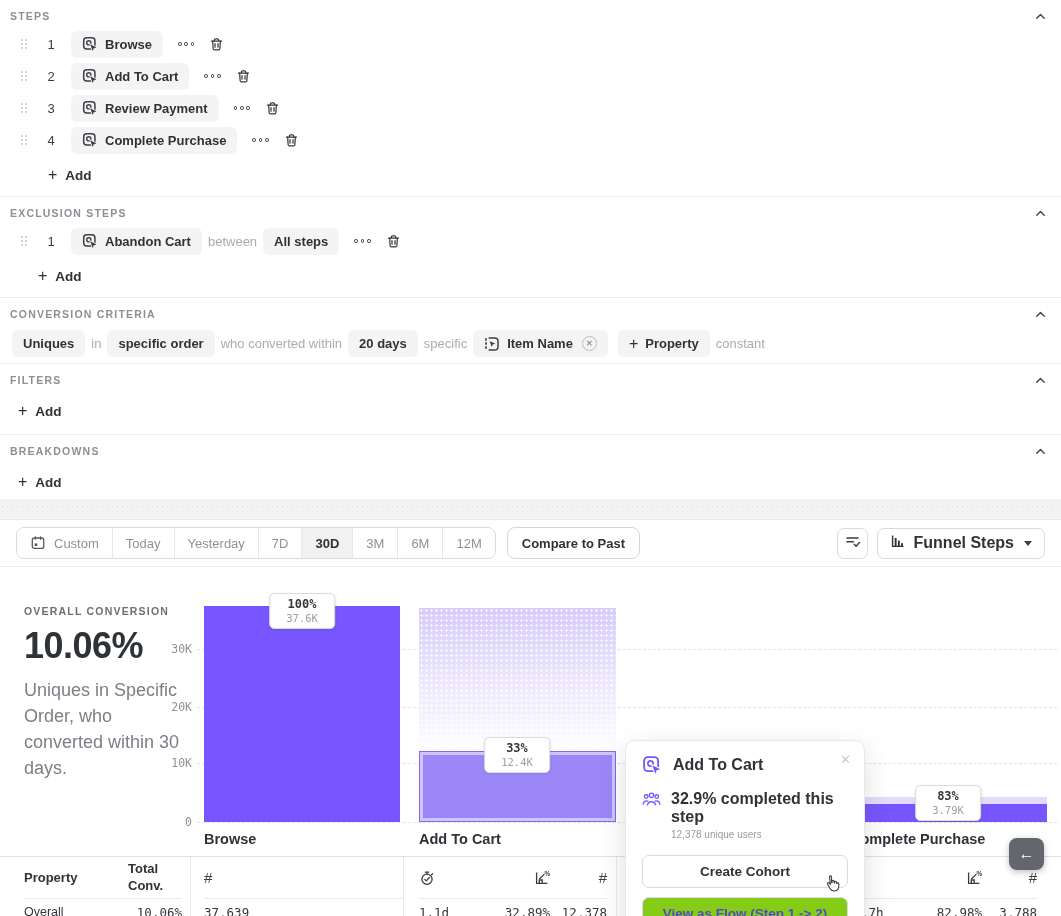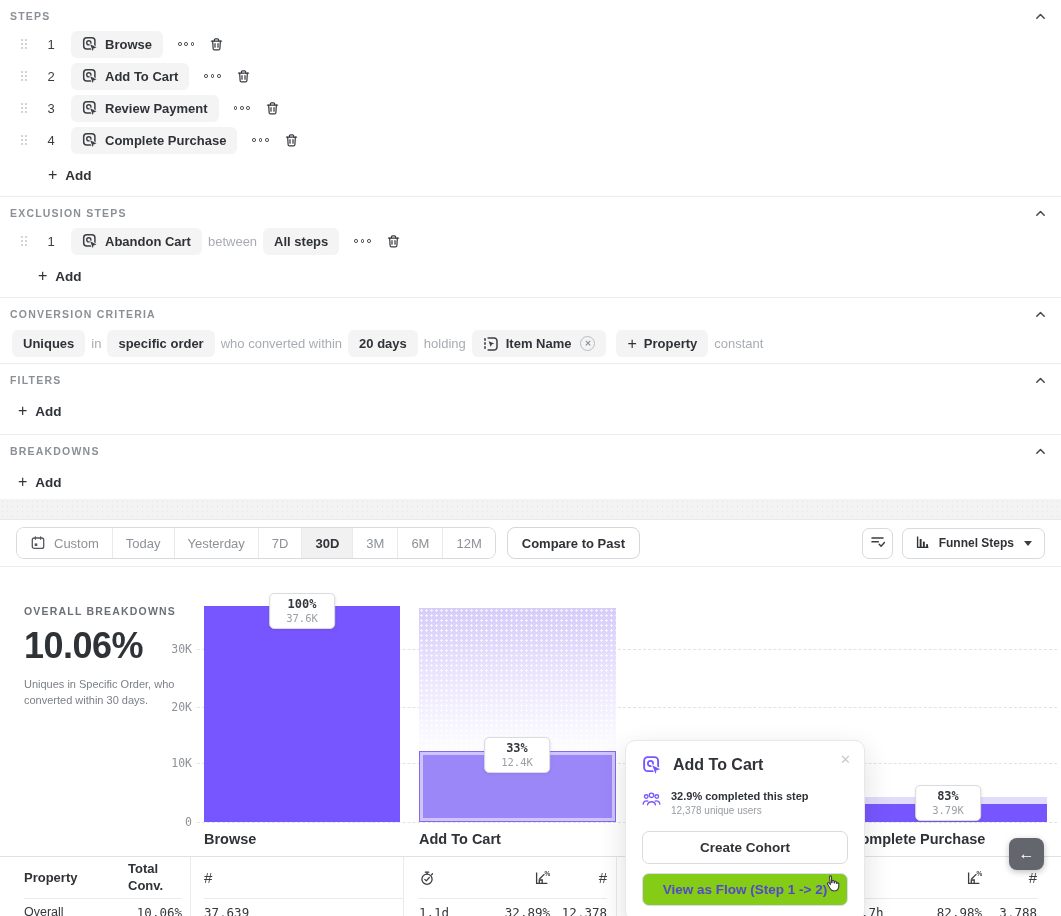--- a/index.html
+++ b/index.html
@@ -40,31 +40,31 @@
     border-bottom:1px solid #e9e9eb; }
   .toolbar { height:47px; display:flex; align-items:center; padding:0 16px; border-bottom:1px solid #ececee; background:#fff; }
   .segmented { display:flex; align-items:stretch; height:32px; border:1px solid #d8dadc; border-radius:8px; overflow:hidden; }
   .seg { display:flex; align-items:center; gap:8px; padding:0 13px; font-size:13px; font-weight:500; color:#8d9298; border-left:1px solid #e8e9ea; cursor:pointer; background:#fff; white-space:nowrap; }
   .seg:first-child { border-left:none; }
   .seg.sel { background:#f1f1f2; color:#2f3237; font-weight:700; }
   .seg .cicon { display:flex; color:#55585e; }
   .compare-btn { margin-left:11px; height:32px; display:flex; align-items:center; padding:0 14px; border:1px solid #d4d6d9; border-radius:8px; font-size:13px; font-weight:700; color:#2f3237; cursor:pointer; background:#fff; }
   .tb-right { margin-left:auto; display:flex; align-items:center; gap:9px; }
   .icon-btn { width:31px; height:31px; border:1px solid #d8dadc; border-radius:7px; display:flex; align-items:center; justify-content:center; color:#3b3e43; cursor:pointer; background:#fff; }
-  .view-dd { height:31px; display:flex; align-items:center; gap:8px; padding:0 12px; border:1px solid #d8dadc; border-radius:7px; font-size:12px; font-weight:700; color:#2f3237; cursor:pointer; background:#fff; }
+  .view-dd { height:31px; display:flex; align-items:center; gap:8px; padding:0 12px; border:1px solid #d8dadc; border-radius:7px; font-size:16px; font-weight:700; color:#2f3237; cursor:pointer; background:#fff; }
   .caret { width:0; height:0; border-left:4px solid transparent; border-right:4px solid transparent; border-top:5px solid #3b3e43; margin-left:2px; }
 
   
   .chart { position:relative; height:289px; background:#fff; }
   .gline { position:absolute; left:197px; right:4px; border-top:1px dashed #e2e3e6; height:0; }
   .ytick { position:absolute; width:42px; left:150px; text-align:right; font-size:11.5px; color:#8d9197; }
   .summary { position:absolute; left:24px; top:38px; width:162px; }
   .sum-label { font-size:10.5px; font-weight:700; letter-spacing:1.2px; color:#6b7076; margin-bottom:8px; }
   .sum-value { font-size:36px; font-weight:800; color:#2f3237; letter-spacing:-0.5px; margin-bottom:10px; }
-  .sum-desc { font-size:11px; color:#7c8086; line-height:1.45; }
+  .sum-desc { font-size:18px; color:#7c8086; line-height:1.45; }
   .bar { position:absolute; width:196px; }
   .bar.solid { background:#7856ff; }
   .ghost { position:absolute; width:196px;
     background-image:radial-gradient(circle, rgba(255,255,255,0.75) 1px, rgba(255,255,255,0) 1.3px),
       linear-gradient(180deg, #d6ccfa 0%, #eee9fe 55%, #fdfdff 100%);
     background-size:5px 5px, 100% 100%; }
   .ghost.thin { background:#e2dbfa; background-image:none; }
   .bar.hovered { background:#9c87f8; border:1px solid #8468f0; box-shadow:inset 0 0 0 3px #cfc5fb; }
   .chip { position:absolute; transform:translateX(-50%); background:#fff; border:1px solid #d9dbdd; border-radius:5px;
     padding:3px 16px 4px; text-align:center; box-shadow:0 1px 3px rgba(0,0,0,0.08); z-index:5; }
@@ -84,21 +84,21 @@
   .al { justify-content:flex-start; } .ar { justify-content:flex-end; }
 
   
   .popover { position:absolute; left:625px; top:740px; width:240px; z-index:40;
     background:#fff; border:1px solid #e7e8ea; border-radius:10px; box-shadow:0 10px 28px rgba(30,30,40,0.14); padding:14px 16px 14px; }
   .pop-head { display:flex; align-items:center; gap:11px; }
   .pop-title { font-size:16px; font-weight:700; color:#2f3237; }
   .pop-close { position:absolute; right:13px; top:11px; color:#c6c9cd; font-size:13px; cursor:pointer; }
   .pop-stat { display:flex; gap:10px; margin-top:15px; align-items:flex-start; }
   .pop-stat-icon { color:#7856ff; display:flex; margin-top:1px; }
-  .pop-stat-title { font-size:11px; font-weight:700; color:#2f3237; }
+  .pop-stat-title { font-size:16px; font-weight:700; color:#2f3237; }
   .pop-stat-sub { font-size:10px; color:#989da3; margin-top:3px; }
   .pop-btn { margin-top:9px; height:33px; width:100%; border-radius:7px; display:flex; align-items:center; justify-content:center;
     font-size:13.5px; font-weight:700; cursor:pointer; }
   .pop-btn.cohort { border:1px solid #d9dbdd; background:#fff; color:#2f3237; margin-top:15px; }
   .pop-btn.flow { background:#84cc16; color:#5348cb; border:1px solid #dcd8f8; }
 
   .back-btn { position:absolute; left:1009px; top:838px; width:35px; height:32px; background:#63666c; border-radius:8px;
     display:flex; align-items:center; justify-content:center; color:#fff; font-size:16px; cursor:pointer; z-index:30;
     box-shadow:0 2px 6px rgba(0,0,0,0.25); }
   .cursor-hand { position:absolute; left:820px; top:872px; z-index:60; pointer-events:none; }
@@ -361,21 +361,21 @@
           <span>Uniques</span>
         </span>
       <span class="conn">in</span>
       <span class="pill">
           <span>specific order</span>
         </span>
       <span class="conn">who converted within</span>
       <span class="pill">
           <span>20 days</span>
         </span>
-      <span class="conn">holding</span>
+      <span class="conn">specific</span>
       <span class="pill">
         <span class="picon">
             <svg viewBox="0 0 16 16" width="16" height="16">
               <path d="M4.6 1.9 h6.4 a3 3 0 0 1 3 3 v6.2 a3 3 0 0 1 -3 3 h-6.4" fill="none" stroke="currentColor" stroke-width="1.5"></path>
               <line x1="2" y1="2.8" x2="2" y2="13" stroke="currentColor" stroke-width="1.6" stroke-dasharray="1.4 2.6" stroke-linecap="round"></line>
               <path d="M5.6 5.2 l5.6 2.3 -2.5 .9 -.9 2.5 z" fill="currentColor"></path>
             </svg>
           </span>
         <span>Item Name</span>
         <span class="remove-x">
@@ -489,21 +489,21 @@
     <div class="gline" style="top:140px;"></div>
     <div class="gline" style="top:196px;"></div>
     <div class="gline" style="top:255px;"></div>
 
     <span class="ytick mono" style="top:75px;">30K</span>
     <span class="ytick mono" style="top:133px;">20K</span>
     <span class="ytick mono" style="top:189px;">10K</span>
     <span class="ytick mono" style="top:248px;">0</span>
 
     <div class="summary">
-      <div class="sum-label">OVERALL BREAKDOWNS</div>
+      <div class="sum-label">OVERALL CONVERSION</div>
       <div class="sum-value">10.06%</div>
       <div class="sum-desc">Uniques in Specific Order, who converted within 30 days.</div>
     </div>
 
     <div class="bar solid" style="left:204px; top:39px; height:216px;"></div>
     <div class="chip" style="left:302px; top:26px;">
       <div class="pct mono">100%</div>
       <div class="cnt mono">37.6K</div>
     </div>
     <span class="xlabel" style="left:204px;">Browse</span>

